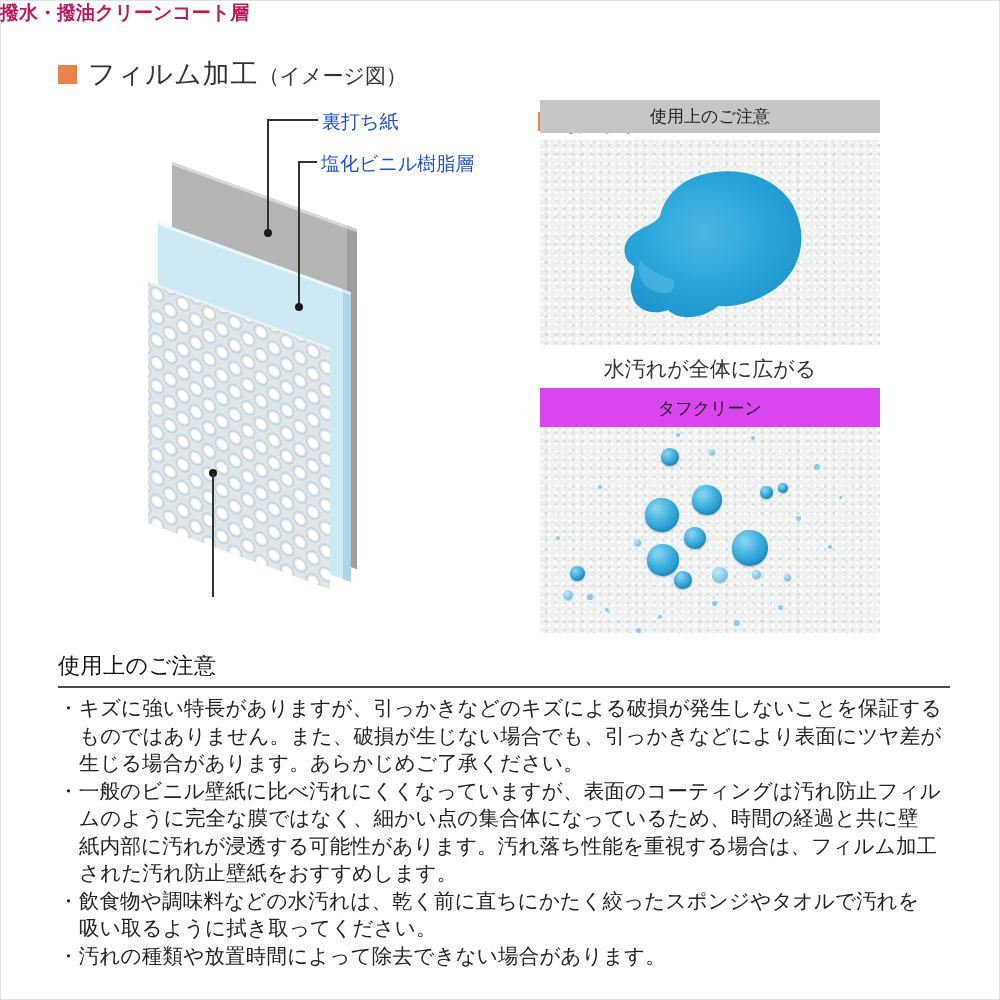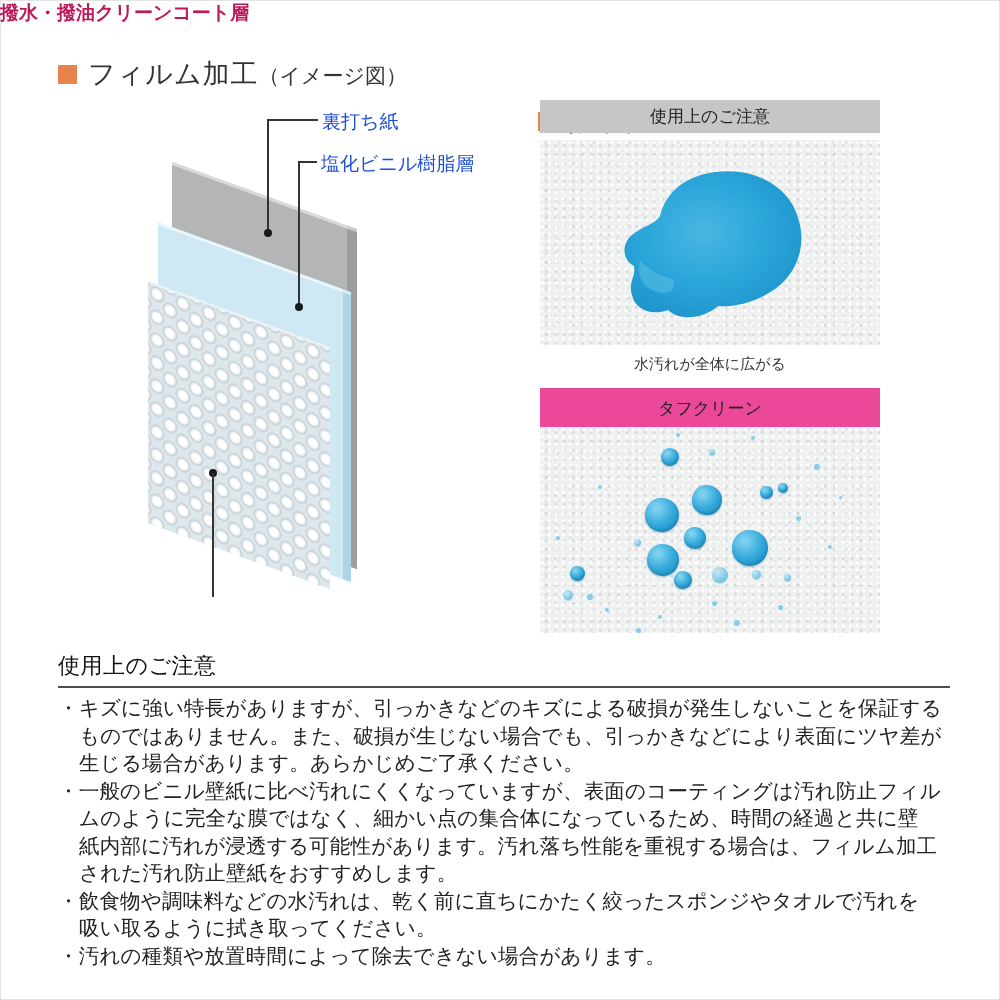--- a/index.html
+++ b/index.html
@@ -36,31 +36,31 @@
   .lead{position:absolute;background:#333;}
   .dot{position:absolute;width:8px;height:8px;border-radius:50%;background:#1a1a1a;}
   .dg-label{position:absolute;font-size:19px;color:#1d4ed8;white-space:nowrap;}
   #lbl-coat{left:96px;top:598px;width:220px;text-align:center;font-size:19px;
             font-weight:bold;color:#be185d;white-space:nowrap;}
 
   
   .bar{position:absolute;left:540px;width:340px;display:flex;align-items:center;justify-content:center;
        font-size:17px;font-weight:500;color:#222;}
   #bar1{top:100px;height:33px;background:#c5c6c6;}
-  #bar2{top:388px;height:40px;background:#ec4899;}
+  #bar2{top:388px;height:40px;background:#d946ef;}
   .photo{position:absolute;left:540px;width:340px;background-color:#eff1f0;
     background-image:
       radial-gradient(circle at 30% 40%,rgba(255,255,255,.95) 0 1px,transparent 2px),
       radial-gradient(circle at 70% 60%,rgba(178,186,190,.38) 0 1px,transparent 2px),
       radial-gradient(circle at 50% 20%,rgba(198,205,208,.33) 0 1px,transparent 2px);
     background-size:7px 7px,9px 9px,12px 12px;overflow:hidden;}
   #photo1{top:140px;height:205px;}
   #photo2{top:427px;height:206px;}
   .caption{position:absolute;left:540px;width:340px;text-align:center;}
-  #cap1{top:355px;font-size:15px;color:#333;}
+  #cap1{top:355px;font-size:21px;color:#333;}
   #cap2{top:639px;font-size:18px;font-weight:bold;color:#e8824e;}
 
   
   .drop{position:absolute;border-radius:47% 53% 50% 50%/51% 49% 52% 48%;}
   .drop.b{background:radial-gradient(circle at 35% 30%,#7dd0ef 8%,#38abdc 48%,#1f93c8 82%,#1b86ba 100%);
           box-shadow:0 1px 2px rgba(110,145,160,.55), inset -1px -2px 3px rgba(18,92,130,.3);}
   .drop.l{background:radial-gradient(circle at 35% 30%,#bfe6f4 5%,#7cc6e4 65%,#62b4d7 100%);
           box-shadow:0 1px 1px rgba(130,155,168,.4);}
   .drop.s{background:#87cce8;}
 

